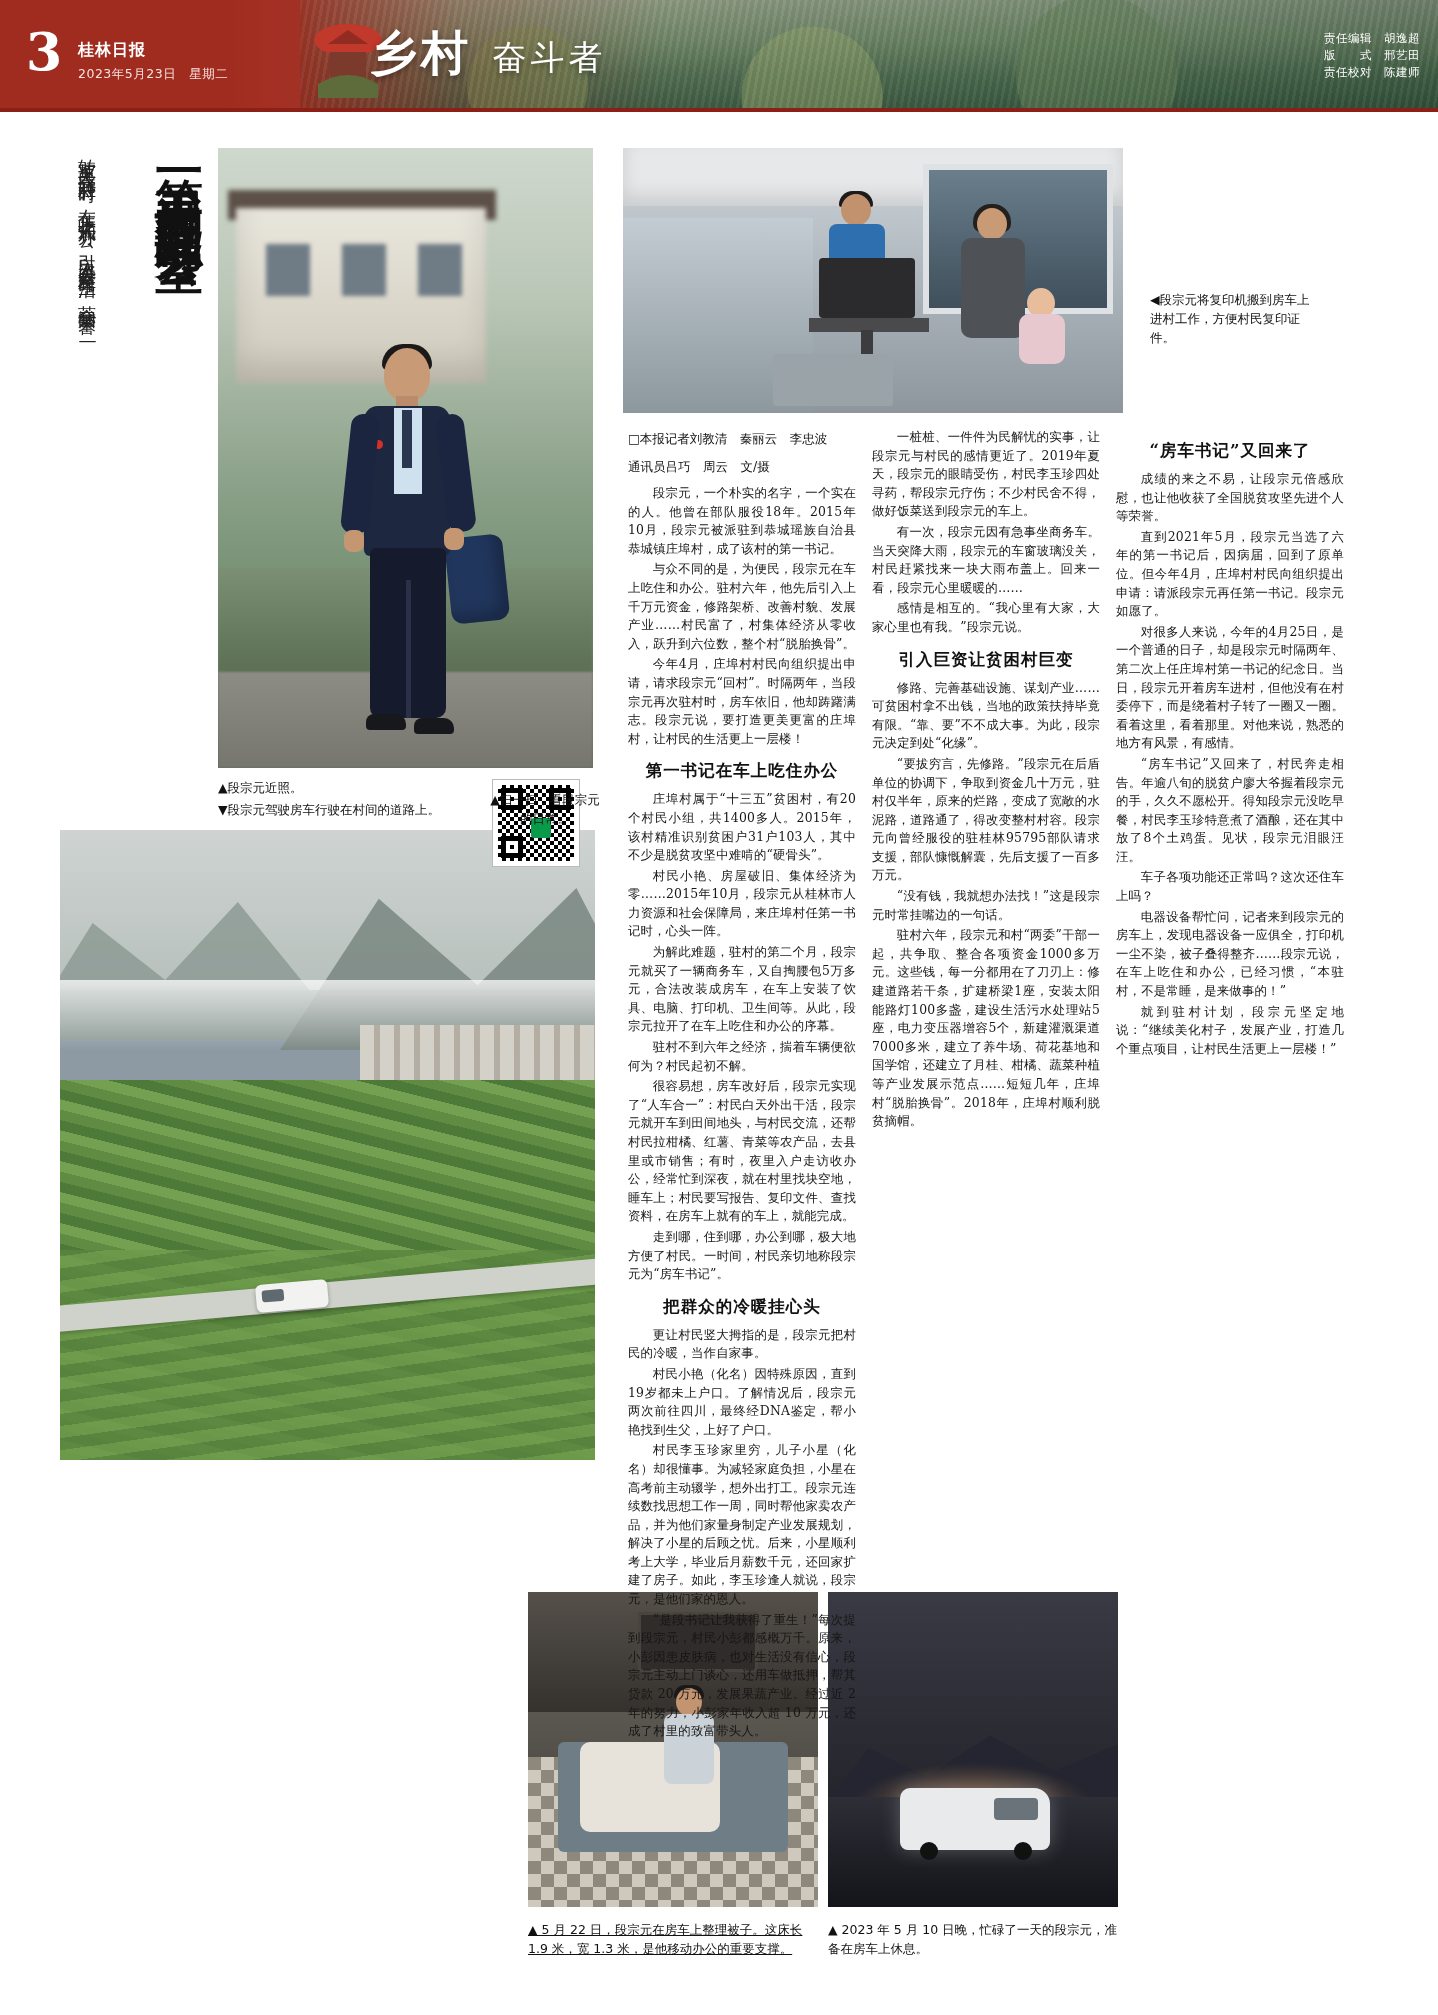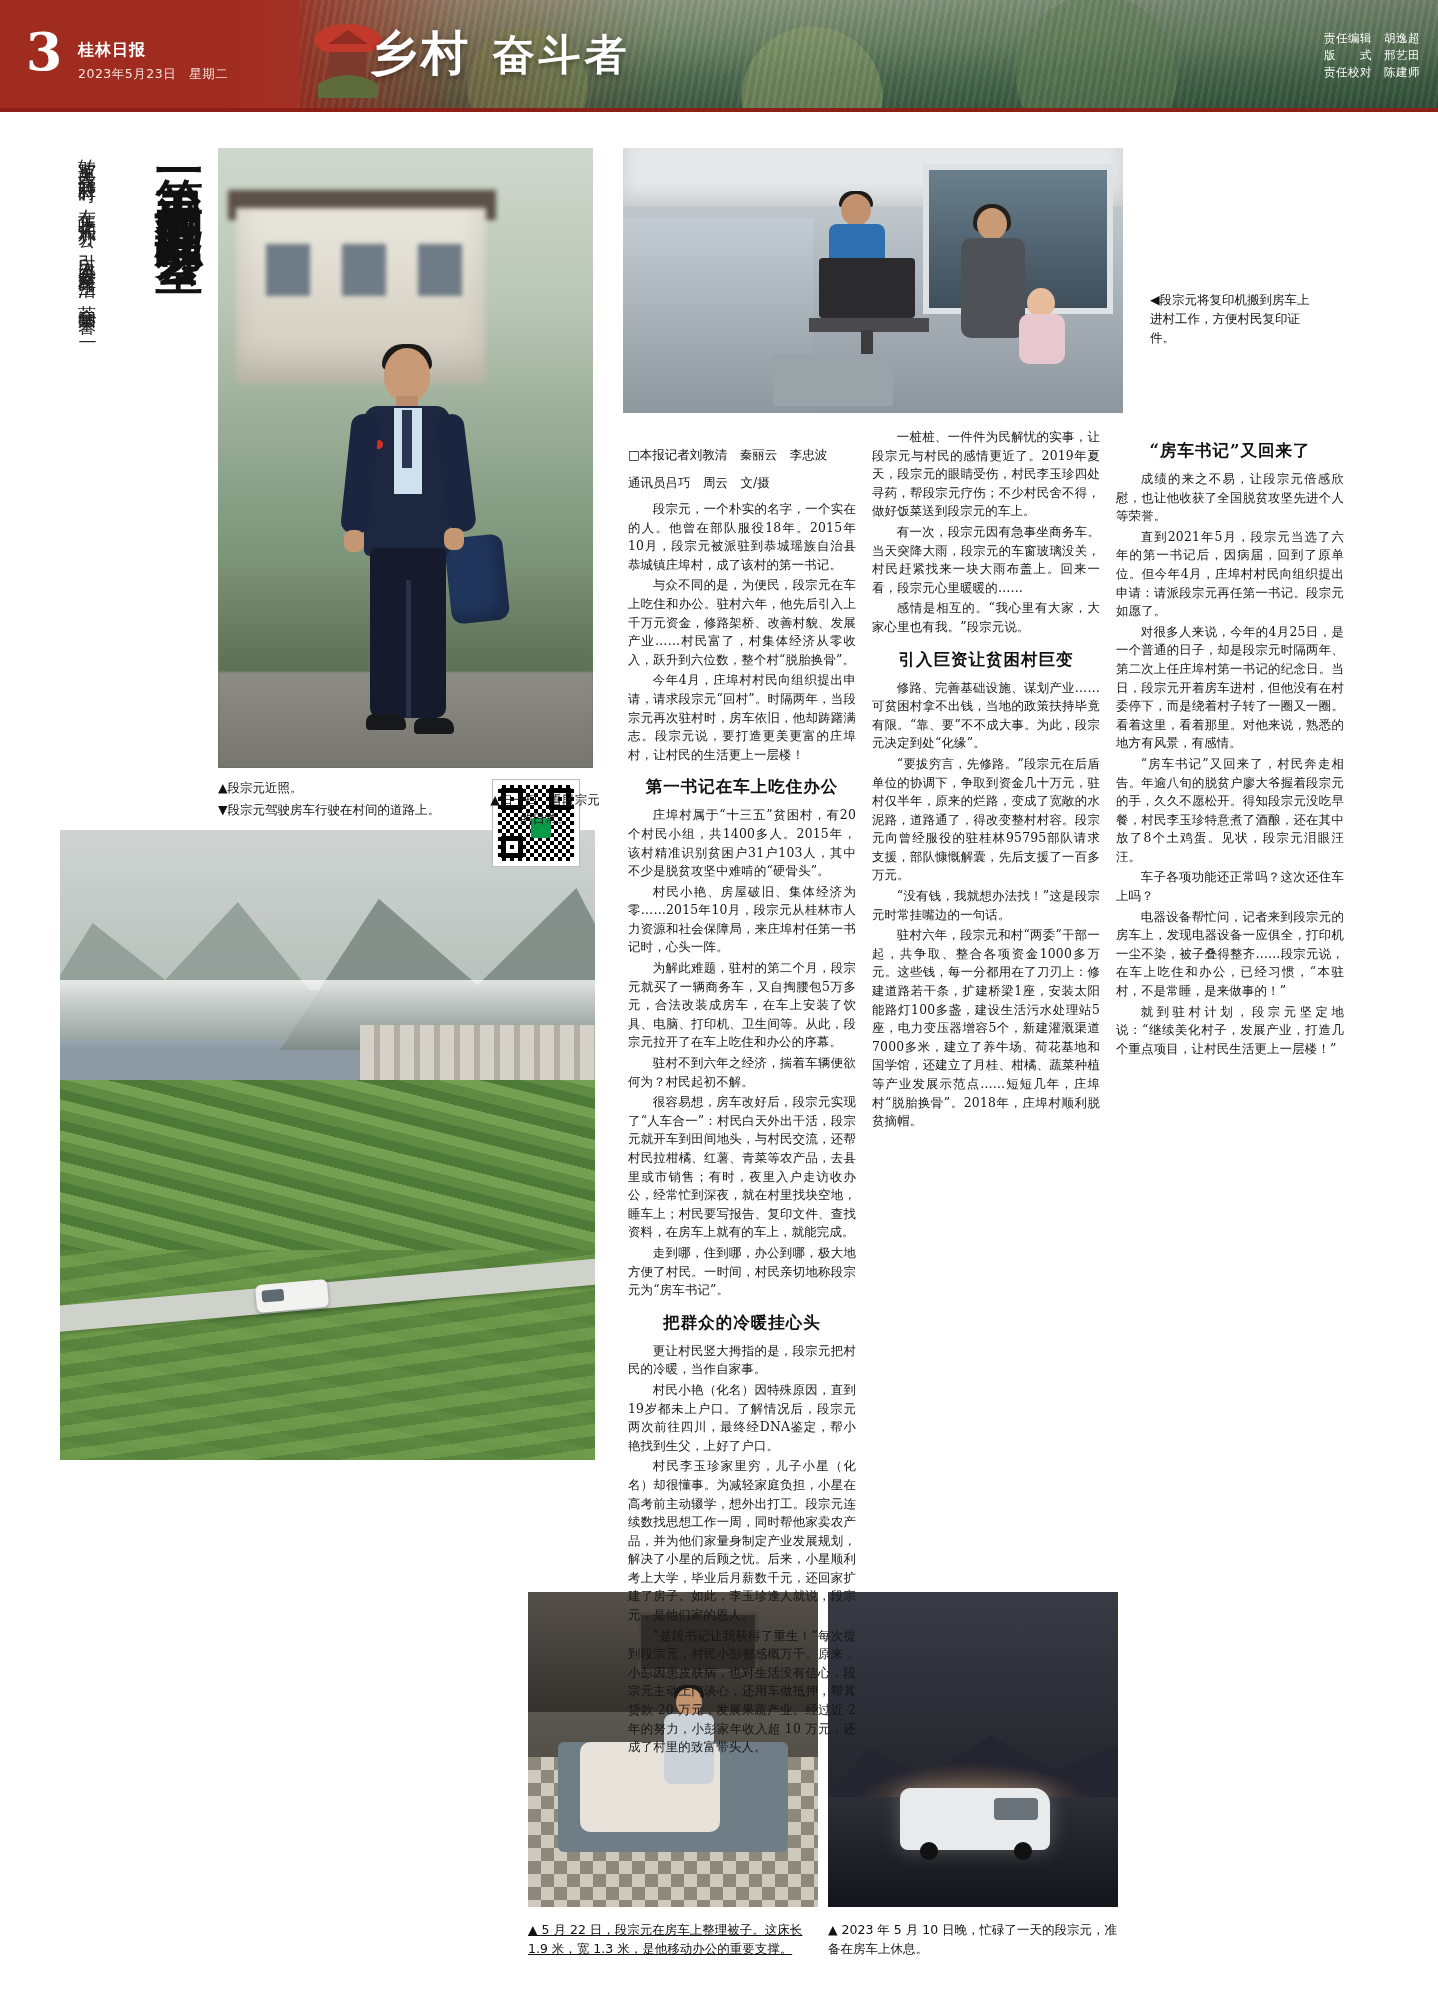--- a/index.html
+++ b/index.html
@@ -54,21 +54,21 @@
   .issue-date {
     position: absolute; left: 78px; top: 66px;
     color: #f7e2de; font-size: 12.5px; letter-spacing: .5px;
   }
   .mast-title {
     position: absolute; left: 370px; top: 22px;
     color: #ffffff; font-size: 47px; font-weight: 700; letter-spacing: 4px;
     font-family: "DejaVu Serif","Liberation Serif",serif;
     text-shadow: 0 2px 6px rgba(0,0,0,.45);
   }
-  .mast-title .t2 { font-weight: 700; font-size: 42px; }
+  .mast-title .t2 { font-weight: 400; font-size: 34px; }
   .mast-deco {
     position: absolute; left: 300px; top: 14px; width: 96px; height: 86px;
   }
   .mast-credits {
     position: absolute; right: 18px; top: 30px;
     color: #fff; font-size: 11.5px; line-height: 17px; text-align: right;
   }
   .mast-credits span { letter-spacing: .5px; }
   .mast-rule {
     position: absolute; left: 0; top: 108px; width: 1438px; height: 4px;
@@ -236,21 +236,21 @@
   .subhead {
     font-size: 16.5px; font-weight: 700; text-align:center; letter-spacing: 1px;
     margin: 12px 0 8px; color:#111;
   }
   p.body {
     font-size: 12.4px; line-height: 18.6px; text-align: justify;
     text-indent: 2em; margin: 0 0 2px; color:#161616;
     letter-spacing: .2px;
   }
 
-  #col1 { left: 628px; top: 444px; width: 228px; }
+  #col1 { left: 628px; top: 428px; width: 228px; }
   #col2 { left: 872px; top: 428px; width: 228px; }
   #col3 { left: 1116px; top: 428px; width: 228px; }
 </style>
 </head>
 <body>
 
 <div class="masthead">
   <div class="mast-photo"></div>
   <div class="mast-left"></div>
   <div class="page-num">3</div>

